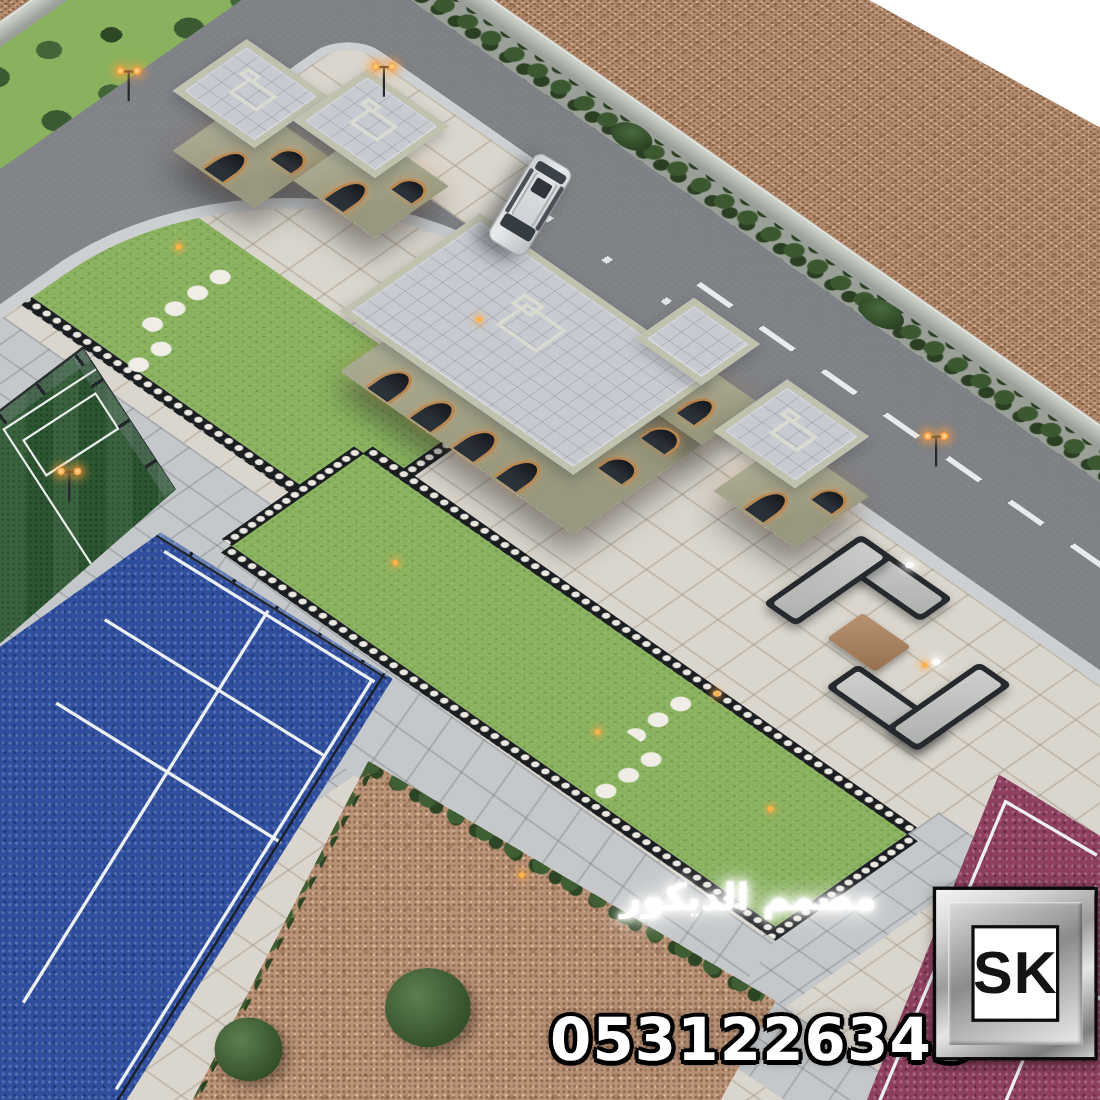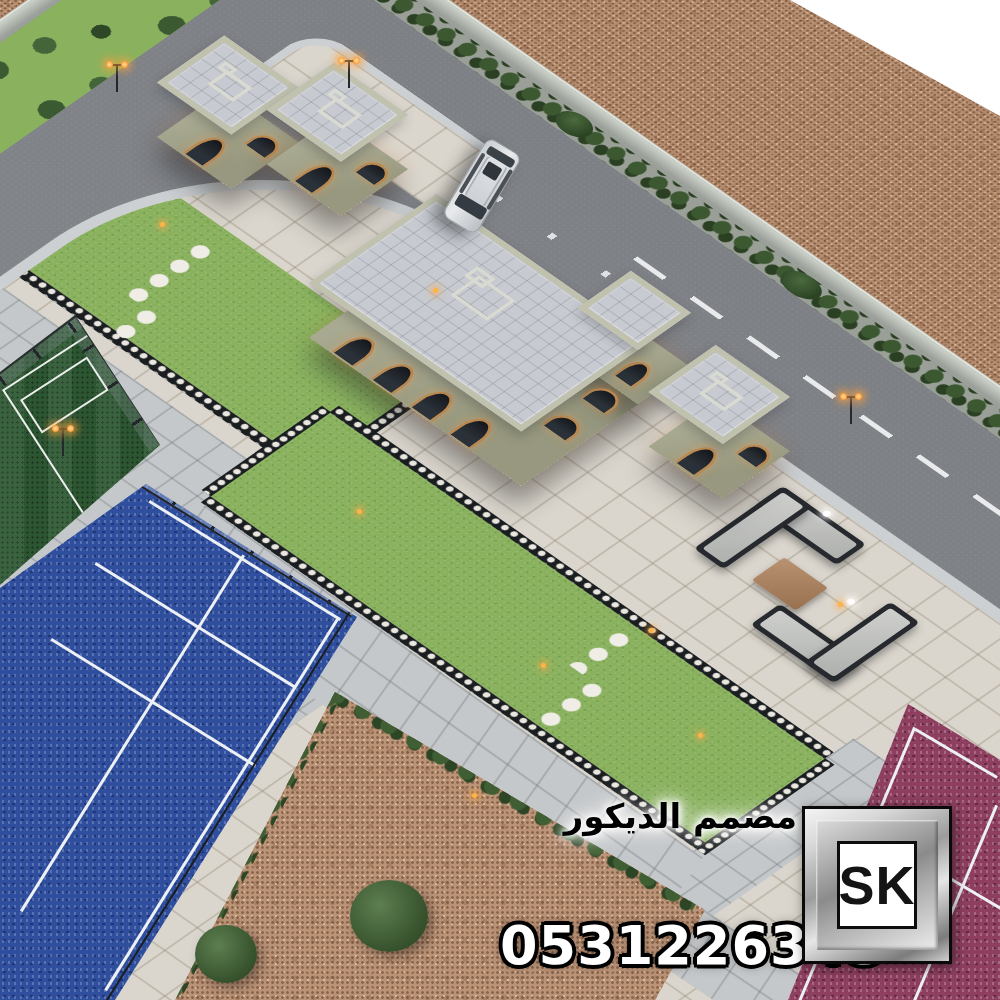--- a/index.html
+++ b/index.html
@@ -76,21 +76,21 @@
   .wline{background:#edf0f4;height:3px;}
   .rail{height:0;border-top:2.5px solid #1b1e21;}
   .lamp .pole{left:10px;top:6px;width:2px;height:26px;background:#24282c;}
   .lamp .arm{left:2px;top:4px;width:18px;height:2px;background:#24282c;}
   .lamp .glow{width:7px;height:7px;border-radius:50%;background:radial-gradient(#ffe3a8,#ff9b33 70%);box-shadow:0 0 9px 3px rgba(255,160,60,.85);}
   .glight{width:5px;height:5px;border-radius:50%;background:#ffb347;box-shadow:0 0 7px 2px rgba(255,170,70,.85);}
   .wlight{width:8px;height:8px;border-radius:50%;background:#fff;box-shadow:0 0 9px 3px rgba(255,255,255,.95);}
   .tree{border-radius:50%;background:radial-gradient(circle at 38% 35%,#5d7f50,#3a5630 62%,#27401f);box-shadow:5px 5px 12px rgba(0,0,0,.35);}
   .bush{border-radius:50%;background:radial-gradient(circle at 40% 35%,#4a6a3e,#2c4424 72%);}
   
-  .ar{direction:rtl;color:#000000;font-weight:700;white-space:nowrap;
+  .ar{direction:rtl;color:#ffffff;font-weight:700;white-space:nowrap;
       text-shadow:0 0 4px #fff,0 0 8px #fff,0 0 13px #fff,0 0 20px rgba(255,255,255,.95),0 0 30px rgba(255,255,255,.75);}
   .ph{color:#fff;font-weight:800;white-space:nowrap;letter-spacing:1px;
       text-shadow:-3px -3px 0 #000,3px -3px 0 #000,-3px 3px 0 #000,3px 3px 0 #000,-4px 0 0 #000,4px 0 0 #000,0 -4px 0 #000,0 4px 0 #000,0 0 12px rgba(0,0,0,.55);}
   .sk{border:3px solid #0a0a0a;background:linear-gradient(155deg,#f4f4f4 0%,#d8d8d8 18%,#9c9c9c 42%,#e6e6e6 62%,#7c7c7c 88%,#cfcfcf 100%);box-shadow:2px 3px 12px rgba(0,0,0,.5);}
   .sk-mid{inset:11px;background:linear-gradient(335deg,#ececec 0%,#a9a9a9 40%,#8b8b8b 55%,#dcdcdc 100%);box-shadow:inset 1px 1px 2px rgba(255,255,255,.8),inset -2px -2px 3px rgba(0,0,0,.35);}
   .sk-in{inset:32px;background:#fff;border:3px solid #0d0d0d;display:flex;align-items:center;justify-content:center;}
   .sk-in span{position:static;font-size:54px;font-weight:700;color:#141414;letter-spacing:1px;font-family:"Liberation Sans",sans-serif;}
 </style>
 </head>
 <body>
@@ -275,20 +275,20 @@
   <div class="glight" style="left:649px;top:628px"></div>
   <div class="glight" style="left:838px;top:602px"></div>
   <div class="glight" style="left:472px;top:793px"></div>
   <div class="glight" style="left:698px;top:733px"></div>
   <div class="glight" style="left:541px;top:663px"></div>
   <div class="glight" style="left:357px;top:509px"></div>
 
   <div class="ar" style="right:203px;top:796px;font-size:34px">مصمم الديكور</div>
   <div class="ph" style="left:500px;top:914px;font-size:54px">0531226345</div>
 
-  <div class="sk" style="left:802px;top:806px;width:150px;height:158px">
+  <div class="sk" style="left:848px;top:806px;width:150px;height:158px">
     <div class="sk-mid"></div>
     <div class="sk-in">
         <span>SK</span>
       </div>
   </div>
 
 </div>
 
 </body></html>

